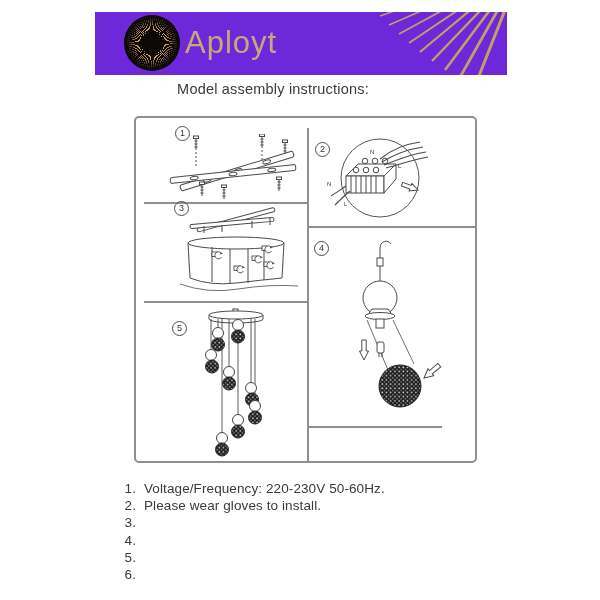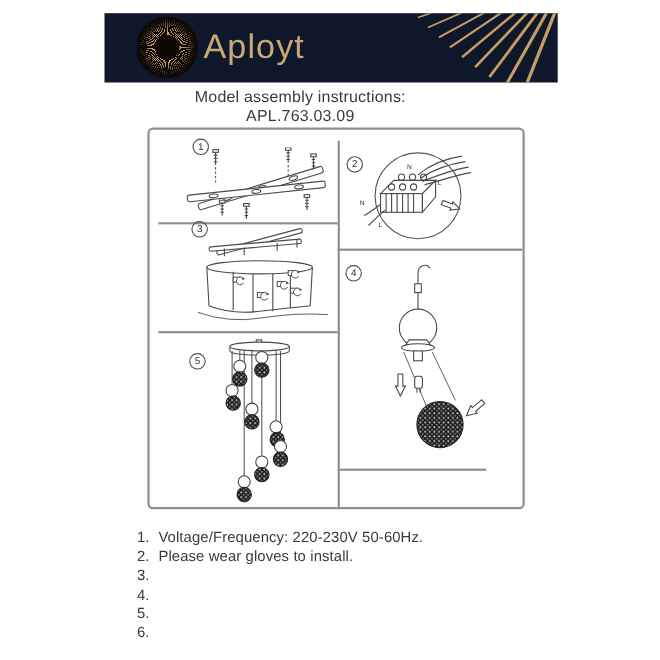--- a/index.html
+++ b/index.html
@@ -1,19 +1,19 @@
 <!DOCTYPE html>
 <html><head>
 <meta charset="utf-8">
 <style>
   html,body{margin:0;padding:0;background:#ffffff;}
   body{width:600px;height:600px;position:relative;font-family:"Liberation Sans",sans-serif;overflow:hidden;}
 
   
-  .banner{position:absolute;left:95px;top:12px;width:412px;height:63px;background:#0f172a;overflow:hidden;}
+  .banner{position:absolute;left:95px;top:12px;width:412px;height:63px;background:#6d28d9;overflow:hidden;}
   .sunburst{position:absolute;left:29px;top:3px;width:56px;height:56px;border-radius:50%;
     background:
       radial-gradient(circle closest-side,#0c0805 0 39%,rgba(12,8,5,0) 41%),
       radial-gradient(circle closest-side,rgba(12,8,5,0) 0 55%,rgba(12,8,5,.72) 80%,#0c0805 96%),
       repeating-conic-gradient(#c79c66 0deg 1.6deg,#0c0805 1.6deg 5deg);}
   .brand{position:absolute;left:90px;top:50%;transform:translateY(-54%);color:#c9a876;
     font-size:31px;letter-spacing:1px;font-weight:400;}
   .rays{position:absolute;right:0;top:0;height:63px;width:190px;}
 
   
@@ -58,21 +58,20 @@
       <line x1="205" y1="-45" x2="115" y2="49" stroke-width="2.4"></line>
       <line x1="205" y1="-45" x2="128" y2="58" stroke-width="2.6"></line>
       <line x1="205" y1="-45" x2="142" y2="67" stroke-width="2.8"></line>
       <line x1="205" y1="-45" x2="158" y2="74" stroke-width="3.0"></line>
     </g>
   </svg>
 </div>
 
 <div class="title-wrap">
   <div class="title-line">Model assembly instructions:</div>
-  <div class="title-line">APL.763.03.09</div>
 </div>
 
 <div class="dbox">
   <div class="vdiv"></div>
   <div class="hdiv hl1"></div>
   <div class="hdiv hl2"></div>
   <div class="hdiv hr1"></div>
   <div class="hdiv hr2"></div>
 
   <span class="stepnum s1">1</span>

